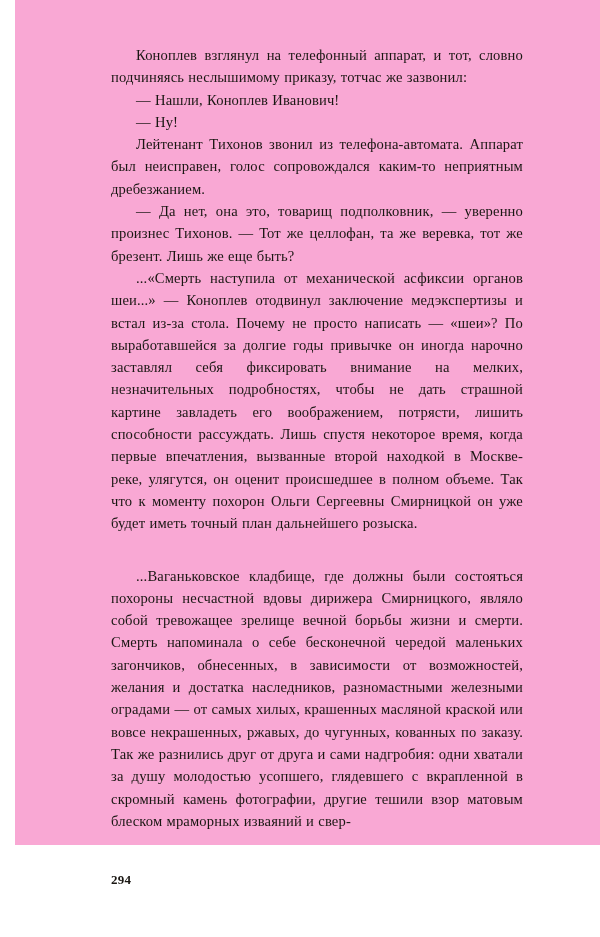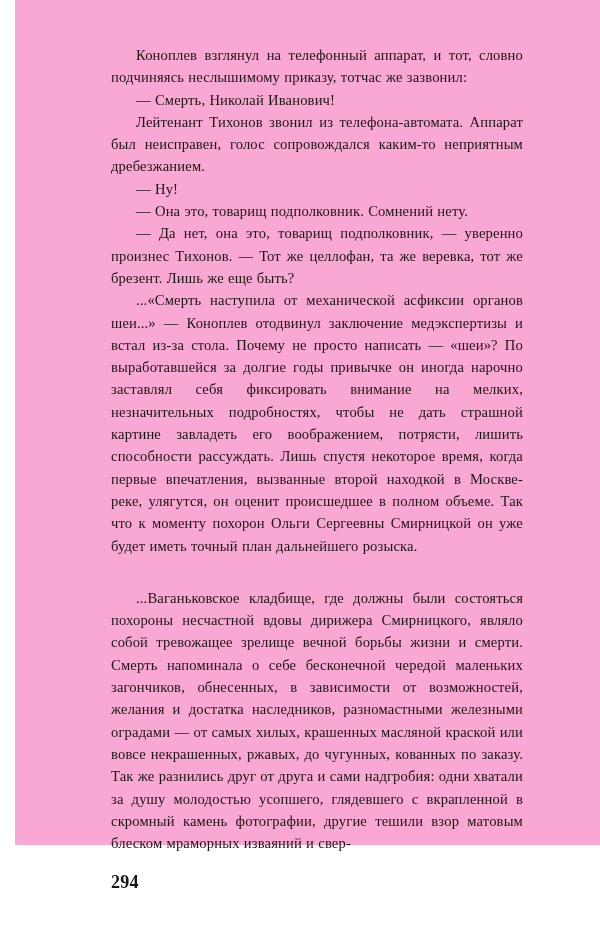--- a/index.html
+++ b/index.html
@@ -42,35 +42,34 @@
     text-indent: 25px;
   }
   .gap {
     height: 30px;
   }
   .folio {
     position: absolute;
     left: 96px;
     top: 872px;
     font-family: "Liberation Serif", serif;
-    font-size: 18px;
+    font-size: 13px;
     font-weight: bold;
     letter-spacing: 0.3px;
     color: #1a1713;
   }
 </style>
 </head>
 <body>
 
 <div class="page">
   <div class="text-column">
     <p class="indent">Коноплев взглянул на телефонный аппарат, и тот, словно подчиняясь неслышимому приказу, тотчас же зазвонил:</p>
-    <p class="indent">— Смерть, Николай Иванович!</p>
+    <p class="indent">— Нашли, Коноплев Иванович!</p>
+    <p class="indent">— Ну!</p>
     <p class="indent">Лейтенант Тихонов звонил из телефона-автомата. Аппарат был неисправен, голос сопровождался каким-то неприятным дребезжанием.</p>
-    <p class="indent">— Ну!</p>
-    <p class="indent">— Она это, товарищ подполковник. Сомнений нету.</p>
     <p class="indent">— Да нет, она это, товарищ подполковник, — уверенно произнес Тихонов. — Тот же целлофан, та же веревка, тот же брезент. Лишь же еще быть?</p>
     <p class="indent">...«Смерть наступила от механической асфиксии органов шеи...» — Коноплев отодвинул заключение медэкспертизы и встал из-за стола. Почему не просто написать — «шеи»? По выработавшейся за долгие годы привычке он иногда нарочно заставлял себя фиксировать внимание на мелких, незначительных подробностях, чтобы не дать страшной картине завладеть его воображением, потрясти, лишить способности рассуждать. Лишь спустя некоторое время, когда первые впечатления, вызванные второй находкой в Москве-реке, улягутся, он оценит происшедшее в полном объеме. Так что к моменту похорон Ольги Сергеевны Смирницкой он уже будет иметь точный план дальнейшего розыска.</p>
     <div class="gap"></div>
     <p class="indent">...Ваганьковское кладбище, где должны были состояться похороны несчастной вдовы дирижера Смирницкого, являло собой тревожащее зрелище вечной борьбы жизни и смерти. Смерть напоминала о себе бесконечной чередой маленьких загончиков, обнесенных, в зависимости от возможностей, желания и достатка наследников, разномастными железными оградами — от самых хилых, крашенных масляной краской или вовсе некрашенных, ржавых, до чугунных, кованных по заказу. Так же разнились друг от друга и сами надгробия: одни хватали за душу молодостью усопшего, глядевшего с вкрапленной в скромный камень фотографии, другие тешили взор матовым блеском мраморных изваяний и свер-</p>
   </div>
   <div class="folio">294</div>
 </div>
 
 </body></html>

